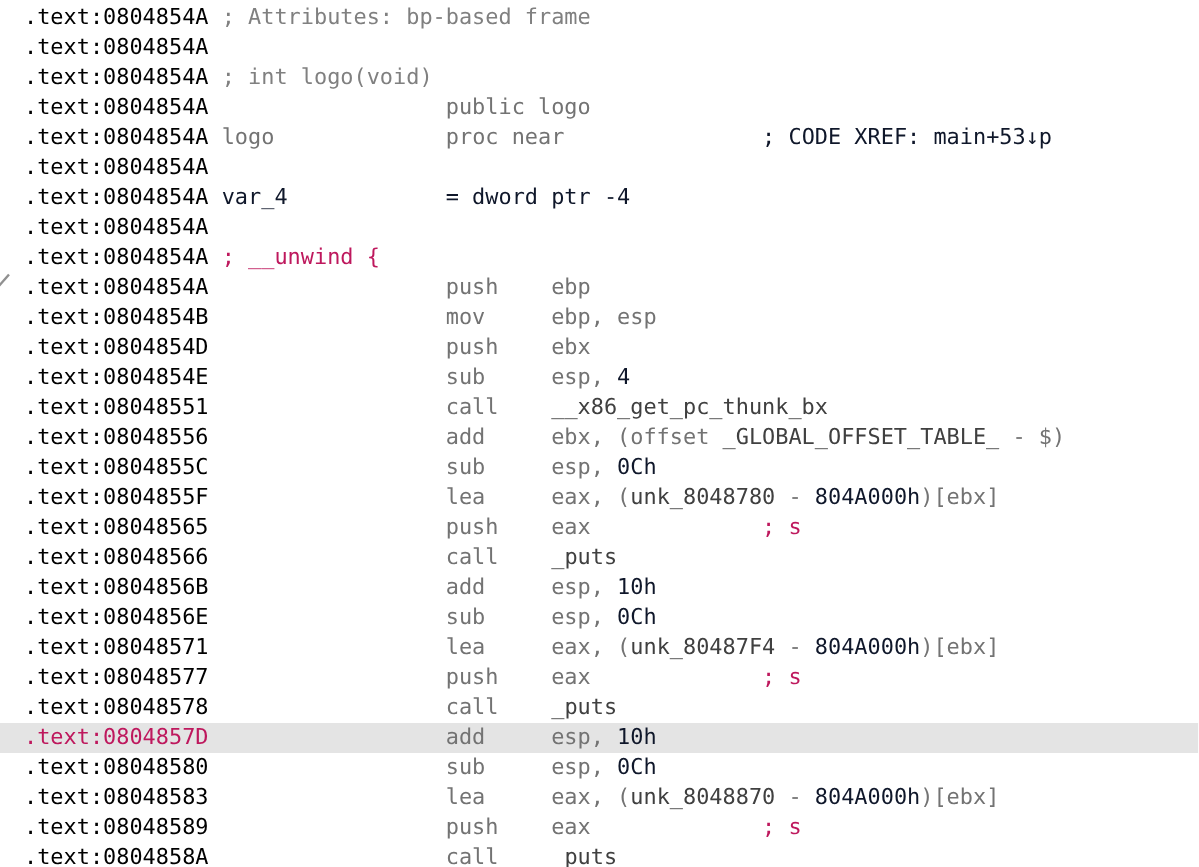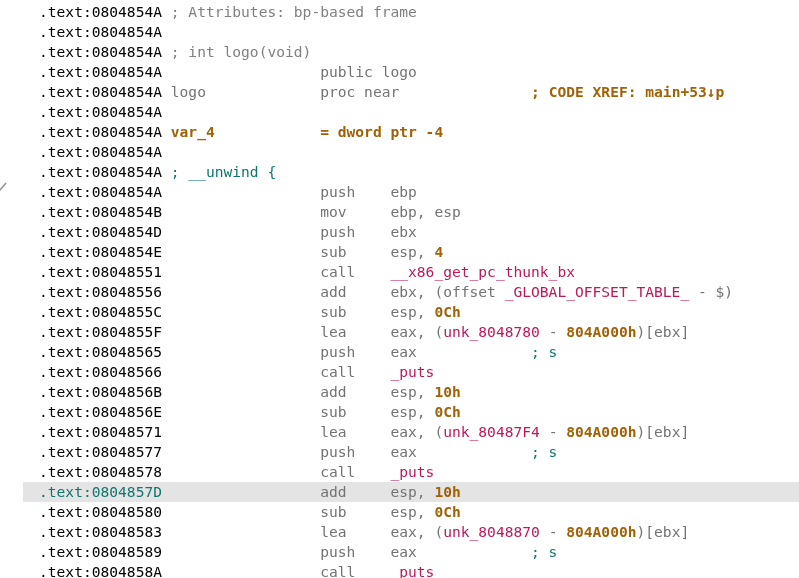--- a/index.html
+++ b/index.html
@@ -20,31 +20,30 @@
     padding-top: 2px;
     font-family: "DejaVu Sans Mono", "Liberation Mono", monospace;
     font-size: 14.6px;
     line-height: 20px;
     white-space: pre;
     color: #000000;
   }
   .asm-line {
     height: 20px;
     padding-left: 16px;
-    margin-left: 23px;
   }
   .asm-line.highlight {
     background: #e4e4e4;
   }
   .seg-a { color: #000000; }  
   .seg-g { color: #808080; }  
-  .seg-n { color: #a16207; font-weight: bold; }  
+  .seg-n { color: #0f172a; }  
   .seg-b { color: #737373; }  
-  .seg-m { color: #be185d; }  
-  .seg-c { color: #0f766e; }  
+  .seg-m { color: #404040; }  
+  .seg-c { color: #be185d; }  
   #jump-mark {
     position: absolute;
     left: -2px;
     top: 181px;
     width: 10px;
     height: 12px;
   }
 </style>
 </head>
 <body>

